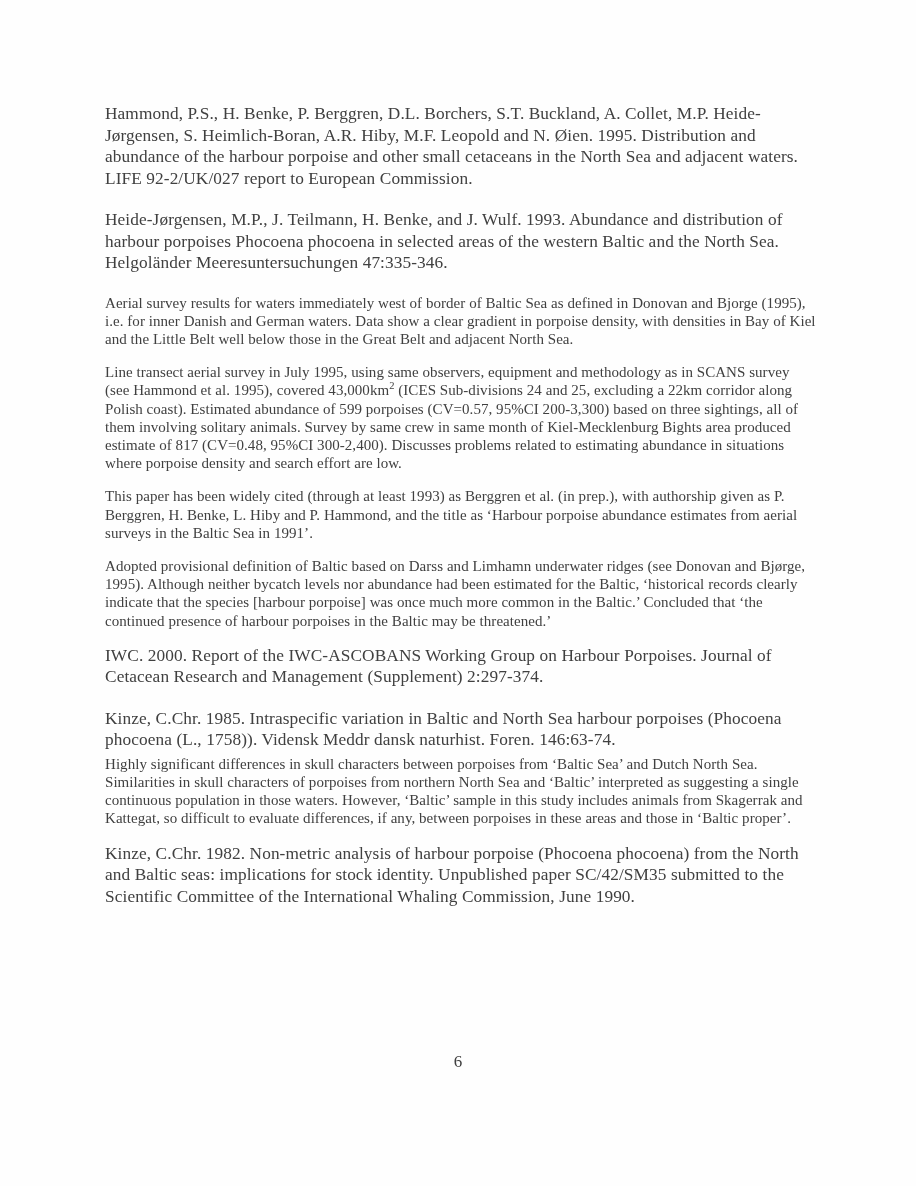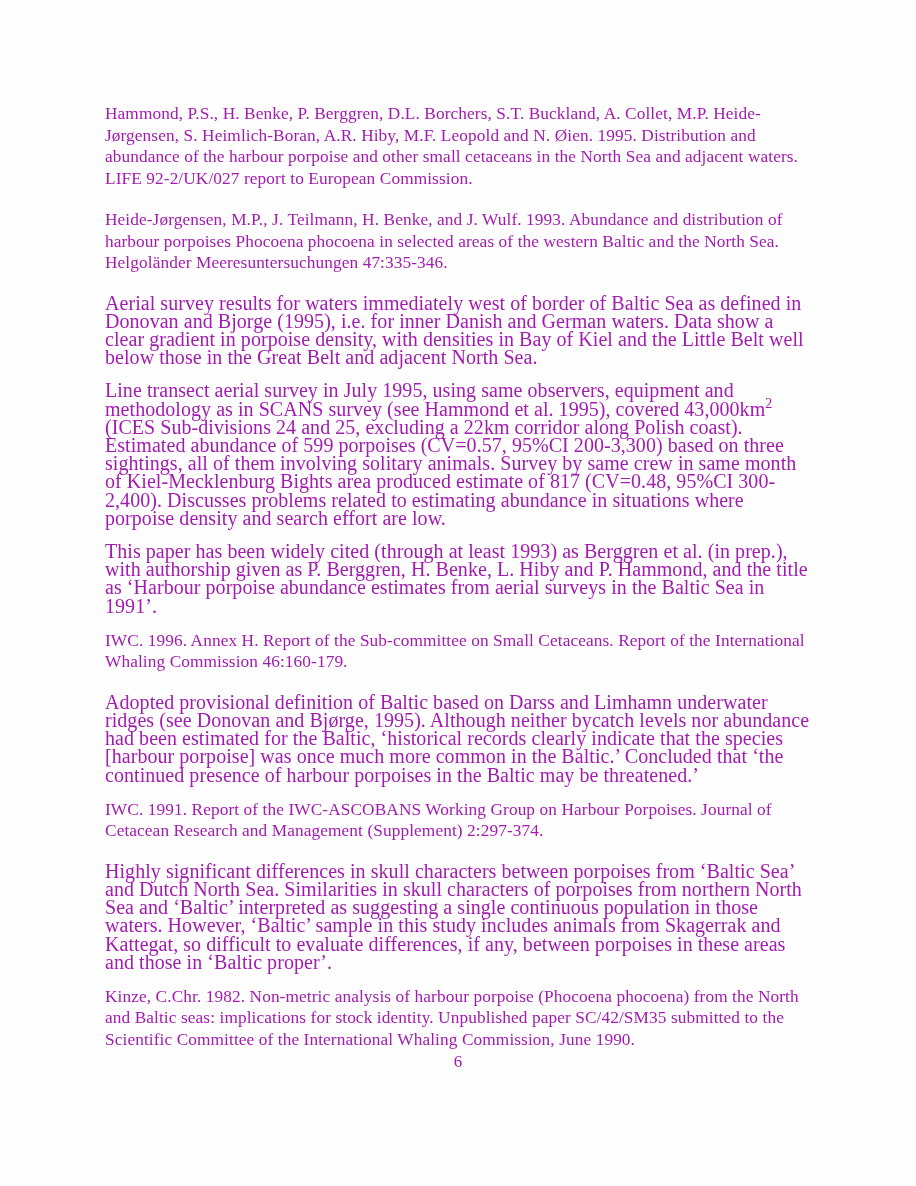--- a/index.html
+++ b/index.html
@@ -7,42 +7,42 @@
     padding: 0;
     background: #ffffff;
   }
   .page {
     position: relative;
     width: 916px;
     height: 1186px;
     margin: 0 auto;
     background: #fefefe;
     font-family: "Liberation Serif", "DejaVu Serif", serif;
-    color: #a21caf;
+    color: #404040;
     box-sizing: border-box;
     overflow: hidden;
   }
   .content {
     position: absolute;
     top: 103px;
     left: 105px;
     width: 712px;
   }
   .content p {
     margin: 0;
     text-align: left;
   }
   p.reference {
     font-size: 17.3px;
     line-height: 21.5px;
     margin-bottom: 20px;
     letter-spacing: 0.1px;
   }
   p.annotation {
-    font-size: 20px;
+    font-size: 15px;
     line-height: 18.2px;
     margin-bottom: 15px;
     letter-spacing: 0.05px;
   }
   p.tight {
     margin-bottom: 4px;
   }
   .run-italic { }
   sup { font-size: 0.7em; line-height: 0; }
   .page-footer {
@@ -57,22 +57,22 @@
 </head>
 <body>
 
 <div class="page">
   <main class="content">
       <p class="reference"><span class="run-roman">Hammond, P.S., H. Benke, P. Berggren, D.L. Borchers, S.T. Buckland, A. Collet, M.P. Heide-Jørgensen, S. Heimlich-Boran, A.R. Hiby, M.F. Leopold and N. Øien. 1995. Distribution and abundance of the harbour porpoise and other small cetaceans in the North Sea and adjacent waters. LIFE 92-2/UK/027 report to European Commission.</span></p>
       <p class="reference"><span class="run-roman">Heide-Jørgensen, M.P., J. Teilmann, H. Benke, and J. Wulf. 1993. Abundance and distribution of harbour porpoises </span><span class="run-italic">Phocoena phocoena</span><span class="run-roman"> in selected areas of the western Baltic and the North Sea. </span><span class="run-italic">Helgoländer Meeresuntersuchungen</span><span class="run-roman"> 47:335-346.</span></p>
       <p class="annotation"><span class="run-roman">Aerial survey results for waters immediately west of border of Baltic Sea as defined in Donovan and Bjorge (1995), i.e. for inner Danish and German waters. Data show a clear gradient in porpoise density, with densities in Bay of Kiel and the Little Belt well below those in the Great Belt and adjacent North Sea.</span></p>
       <p class="annotation"><span class="run-roman">Line transect aerial survey in July 1995, using same observers, equipment and methodology as in SCANS survey (see Hammond et al. 1995), covered 43,000km</span><sup class="run-roman">2</sup><span class="run-roman"> (ICES Sub-divisions 24 and 25, excluding a 22km corridor along Polish coast). Estimated abundance of 599 porpoises (CV=0.57, 95%CI 200-3,300) based on three sightings, all of them involving solitary animals. Survey by same crew in same month of Kiel-Mecklenburg Bights area produced estimate of 817 (CV=0.48, 95%CI 300-2,400). Discusses problems related to estimating abundance in situations where porpoise density and search effort are low.</span></p>
       <p class="annotation"><span class="run-roman">This paper has been widely cited (through at least 1993) as Berggren </span><span class="run-italic">et al.</span><span class="run-roman"> (in prep.), with authorship given as P. Berggren, H. Benke, L. Hiby and P. Hammond, and the title as ‘Harbour porpoise abundance estimates from aerial surveys in the Baltic Sea in 1991’.</span></p>
-      <p class="reference"><span class="run-roman">IWC. 1996. Annex H. Report of the Sub-committee on Small Cetaceans. </span><span class="run-italic">Report of the International Whaling Commission</span><span class="run-roman"> 46:160-179.</span></p>
       <p class="annotation"><span class="run-roman">Adopted provisional definition of Baltic based on Darss and Limhamn underwater ridges (see Donovan and Bjørge, 1995). Although neither bycatch levels nor abundance had been estimated for the Baltic, ‘historical records clearly indicate that the species [harbour porpoise] was once much more common in the Baltic.’ Concluded that ‘the continued presence of harbour porpoises in the Baltic may be threatened.’</span></p>
-      <p class="reference"><span class="run-roman">IWC. 1991. Report of the IWC-ASCOBANS Working Group on Harbour Porpoises. </span><span class="run-italic">Journal of Cetacean Research and Management</span><span class="run-roman"> (Supplement) 2:297-374.</span></p>
+      <p class="reference"><span class="run-roman">IWC. 2000. Report of the IWC-ASCOBANS Working Group on Harbour Porpoises. </span><span class="run-italic">Journal of Cetacean Research and Management</span><span class="run-roman"> (Supplement) 2:297-374.</span></p>
+      <p class="reference tight"><span class="run-roman">Kinze, C.Chr. 1985. Intraspecific variation in Baltic and North Sea harbour porpoises (</span><span class="run-italic">Phocoena phocoena</span><span class="run-roman"> (L., 1758)). </span><span class="run-italic">Vidensk Meddr dansk naturhist. Foren.</span><span class="run-roman"> 146:63-74.</span></p>
       <p class="annotation"><span class="run-roman">Highly significant differences in skull characters between porpoises from ‘Baltic Sea’ and Dutch North Sea. Similarities in skull characters of porpoises from northern North Sea and ‘Baltic’ interpreted as suggesting a single continuous population in those waters. However, ‘Baltic’ sample in this study includes animals from Skagerrak and Kattegat, so difficult to evaluate differences, if any, between porpoises in these areas and those in ‘Baltic proper’.</span></p>
       <p class="reference"><span class="run-roman">Kinze, C.Chr. 1982. Non-metric analysis of harbour porpoise (</span><span class="run-italic">Phocoena phocoena</span><span class="run-roman">) from the North and Baltic seas: implications for stock identity. Unpublished paper SC/42/SM35 submitted to the Scientific Committee of the International Whaling Commission, June 1990.</span></p>
     </main>
   <footer class="page-footer">
     <span>6</span>
   </footer>
 </div>
 
 </body></html>

